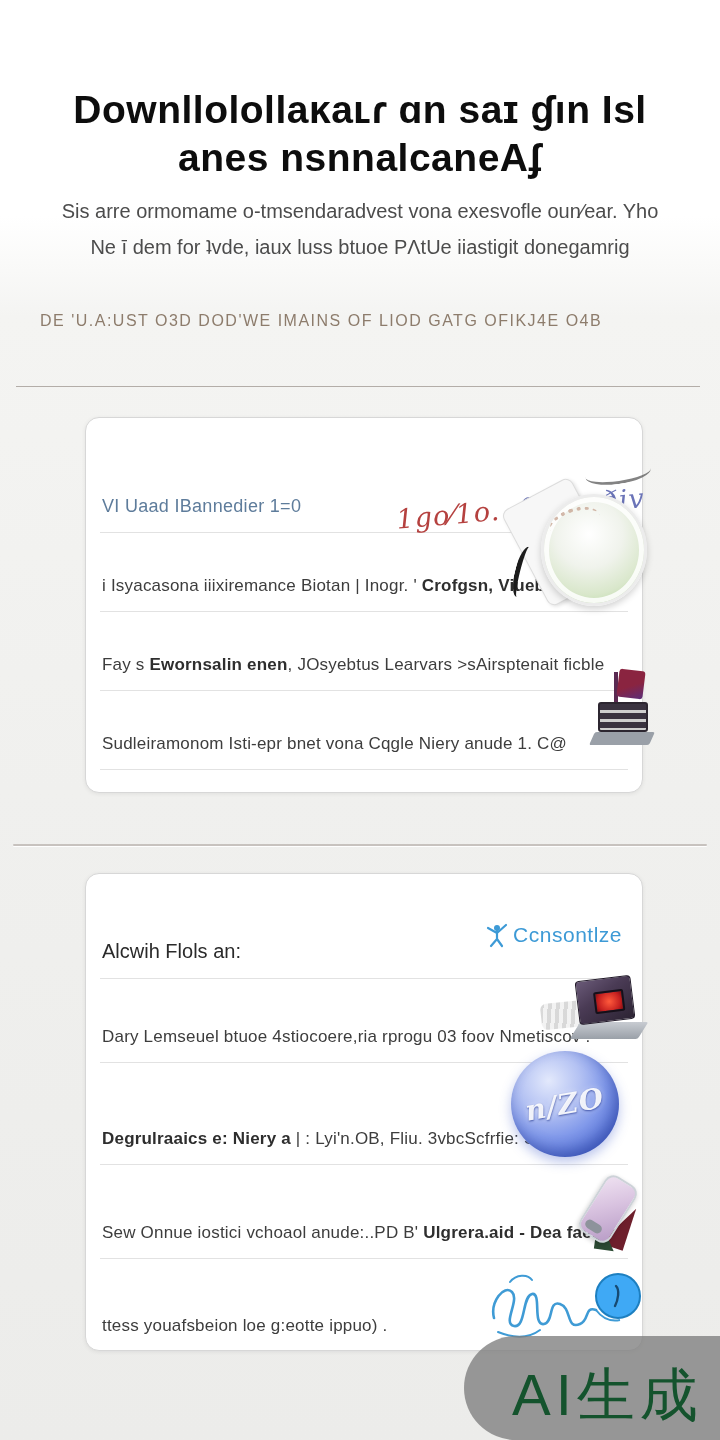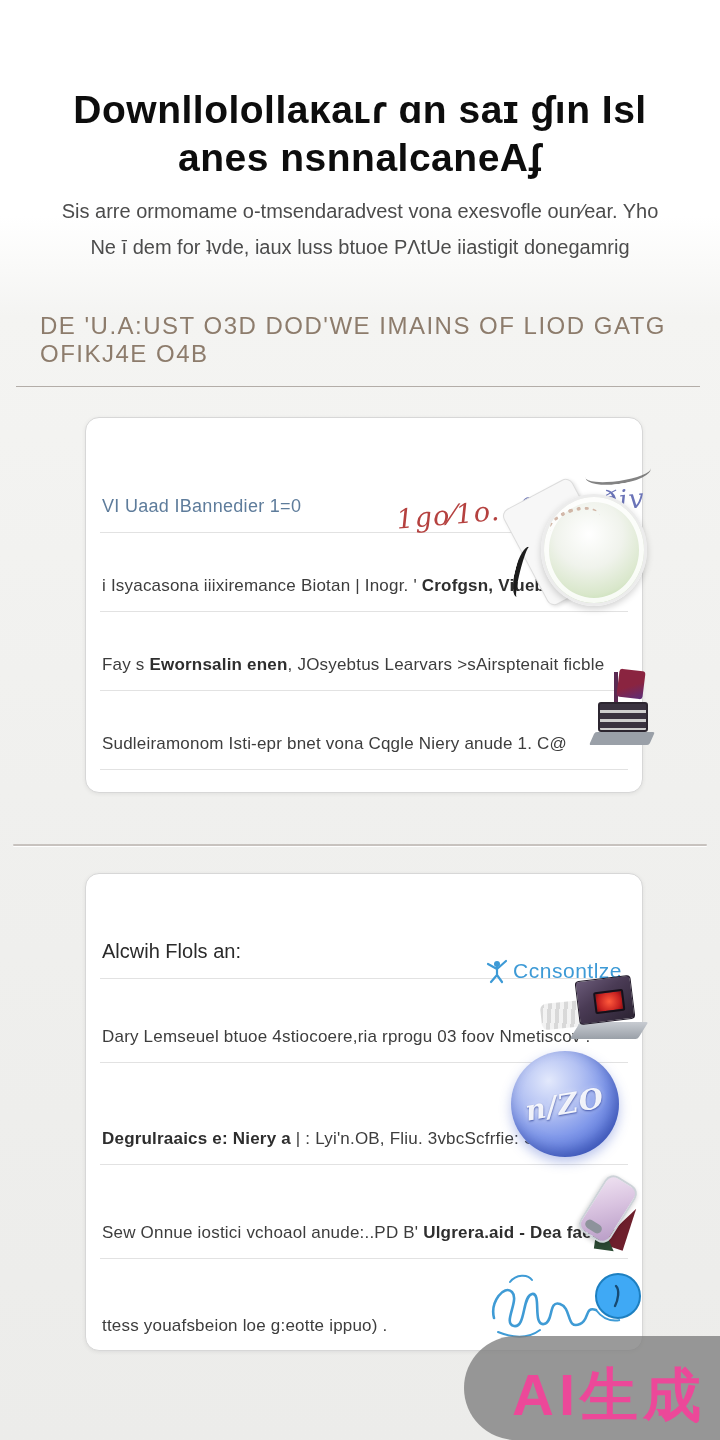--- a/index.html
+++ b/index.html
@@ -8,21 +8,21 @@
     position:relative; overflow:hidden;
     font-family:"Liberation Sans","DejaVu Sans",sans-serif;
     background:linear-gradient(180deg,#ffffff 0%,#ffffff 15%,#f4f4f2 22%,#f0f0ee 55%,#ececea 100%);
     color:#222;
   }
   .title { position:absolute; top:86px; left:0; width:720px; text-align:center;
     font-size:39px; font-weight:700; color:#0d0d0d; line-height:1.22; letter-spacing:.5px; }
   .subtitle { position:absolute; top:193px; left:20px; width:680px; text-align:center;
     font-size:20px; color:#4c4c4c; line-height:1.8; font-weight:400; }
   .section-label { position:absolute; top:312px; left:40px; width:660px;
-    font-size:24px; color:#8d7c6c; letter-spacing:1.5px; font-weight:400; }
+    font-size:16px; color:#8d7c6c; letter-spacing:1.5px; font-weight:400; }
   .divider-1 { position:absolute; top:386px; left:16px; width:684px; height:1px;
     background:#b3ada8; }
   .divider-2 { position:absolute; top:844px; left:13px; width:694px; height:2px;
     background:#c7c2be; border-radius:3px; box-shadow:0 1px 0 rgba(255,255,255,.9); }
 
   .card { position:absolute; left:85px; width:558px; background:#ffffff;
     border:1px solid #d7d7d7; border-radius:14px;
     box-shadow:0 1px 4px rgba(0,0,0,.07); }
   .card-1 { top:417px; height:376px; }
   .card-2 { top:873px; height:478px; }
@@ -43,21 +43,21 @@
 
   .link-blue { font-size:18px; color:#5e7c9b; letter-spacing:.3px; }
 
   .annotation { position:absolute; left:296px; bottom:8px; white-space:nowrap;
     font-family:"DejaVu Serif",serif; font-style:italic; transform:rotate(-5deg);
     font-size:27px; letter-spacing:1px; }
   .annotation .red  { color:#b5413f; }
   .annotation .blue { color:#6b74b8; margin-left:10px; }
 
   .card2-title { font-size:20px; font-weight:500; color:#2a2a2a; }
-  .logo { position:absolute; right:6px; top:48px; display:flex; align-items:center; gap:4px;margin-top:36px; }
+  .logo { position:absolute; right:6px; top:48px; display:flex; align-items:center; gap:4px; }
   .logo-text { font-size:21px; color:#3d9ad6; letter-spacing:.5px; }
 
   
   .img { position:absolute; z-index:3; pointer-events:none; }
 
   .disc { left:433px; top:56px; width:132px; height:142px; }
   .disc-sleeve { position:absolute; left:2px; top:14px; width:78px; height:108px;
     background:#f7f7f7; border:1px solid #dcdcdc; border-radius:8px;
     transform:rotate(-28deg); box-shadow:1px 2px 4px rgba(0,0,0,.12); }
   .disc-crescent { position:absolute; left:-4px; top:72px; width:16px; height:52px;
@@ -116,21 +116,21 @@
     border:2px solid #cdd2d8; border-radius:10px; transform:rotate(32deg);
     box-shadow:0 2px 5px rgba(0,0,0,.22); }
   .phone-key { position:absolute; left:4px; bottom:4px; width:18px; height:9px;
     background:#8d939b; border-radius:5px; }
 
   .doodle { left:402px; top:392px; width:156px; height:78px; }
 
   .watermark { position:absolute; left:464px; top:1336px; width:312px; height:104px;
     background:rgba(125,125,125,.78); border-radius:52px; z-index:10;
     display:flex; align-items:center; justify-content:flex-start; padding-left:48px; }
-  .watermark-text { font-size:58px; color:#ec4899; letter-spacing:5px; font-weight:700;margin-top:16px; }
+  .watermark-text { font-size:58px; color:#14532d; letter-spacing:5px; font-weight:400;margin-top:16px; }
 </style>
 </head>
 <body>
 
 <h1 class="title">
   <span>Downllolollaĸaʟɾ ɑn ѕaɪ ɠın Isl</span><br>
   <span>anes nsnnalcaneAʄ</span>
 </h1>
 
 <p class="subtitle">

